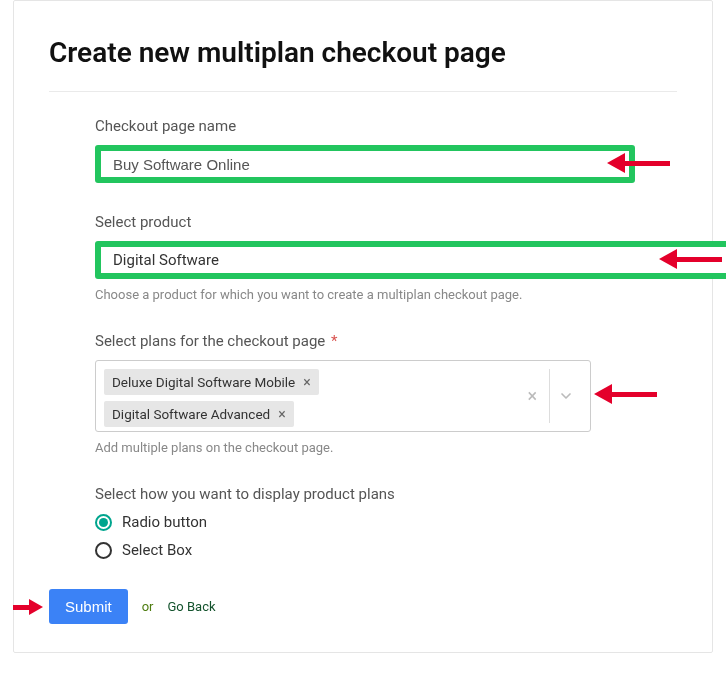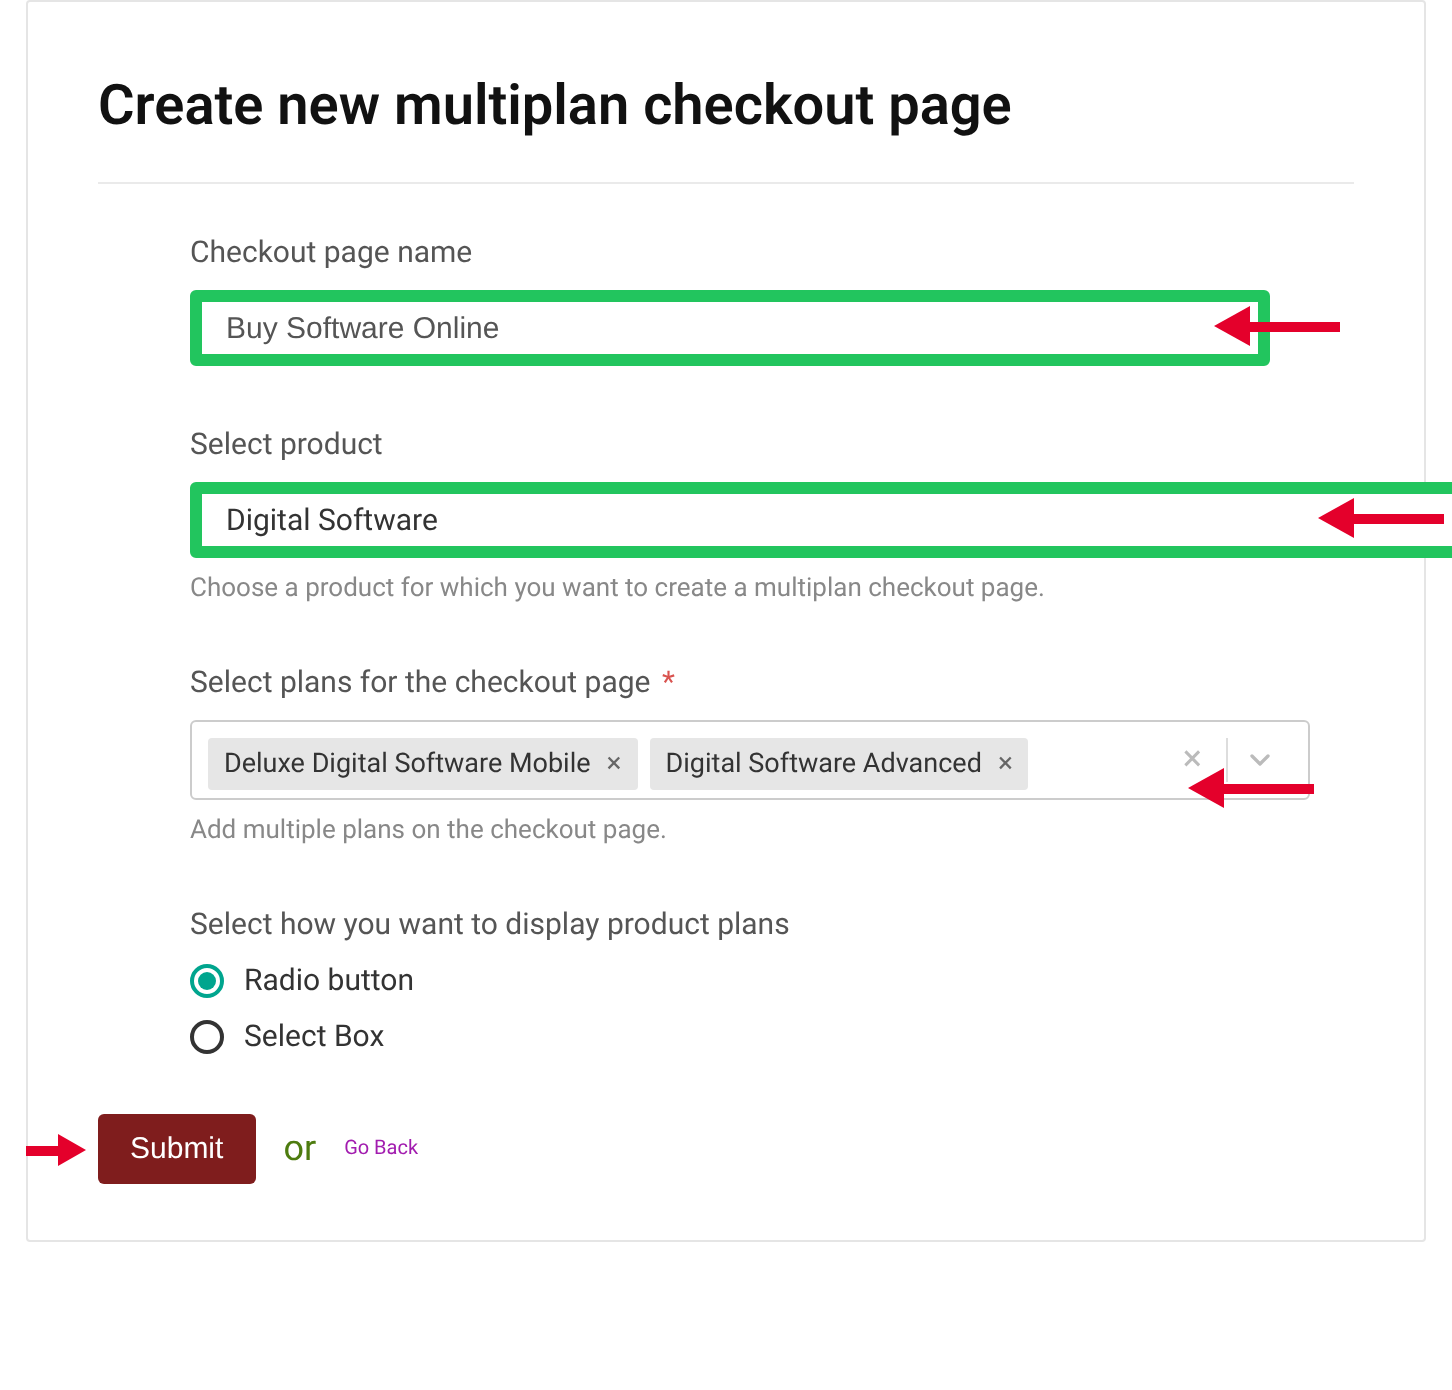--- a/index.html
+++ b/index.html
@@ -60,21 +60,21 @@
     border-left: 4px solid transparent;
     border-right: 4px solid transparent;
     border-top: 5px solid #888;
   }
   .help-text {
     margin-top: 8px;
     color: #888;
     font-size: 13px;
   }
   .multi-select {
-    width: 560px;
+    width: 496px;
     border: 1px solid #ccc;
     border-radius: 3px;
     background: #fff;
     display: flex;
     align-items: stretch;
   }
   .multi-tags {
     flex: 1;
     padding: 8px 6px 4px 8px;
     display: flex;
@@ -146,31 +146,31 @@
     border-radius: 50%;
     background: #00a58e;
   }
   .action-row {
     display: flex;
     align-items: center;
     gap: 14px;
     margin-top: 10px;
   }
   .submit-btn {
-    background: #7f1d1d;
+    background: #3b82f6;
     color: #fff;
     border: none;
     border-radius: 3px;
     padding: 9px 16px;
     font-size: 15px;
     cursor: pointer;
     text-align: right;
   }
-  .or-text { color: #4d7c0f; font-size: 18px; }
-  .go-back { color: #a21caf; font-size: 10px; cursor: pointer; }
+  .or-text { color: #4d7c0f; font-size: 13px; }
+  .go-back { color: #14532d; font-size: 13px; cursor: pointer; }
   
   .arrow-right {
     position: absolute;
     display: flex;
     align-items: center;
     pointer-events: none;
   }
   .arrow-right .shaft {
     width: 45px; height: 5px; background: #e4002b;
   }

